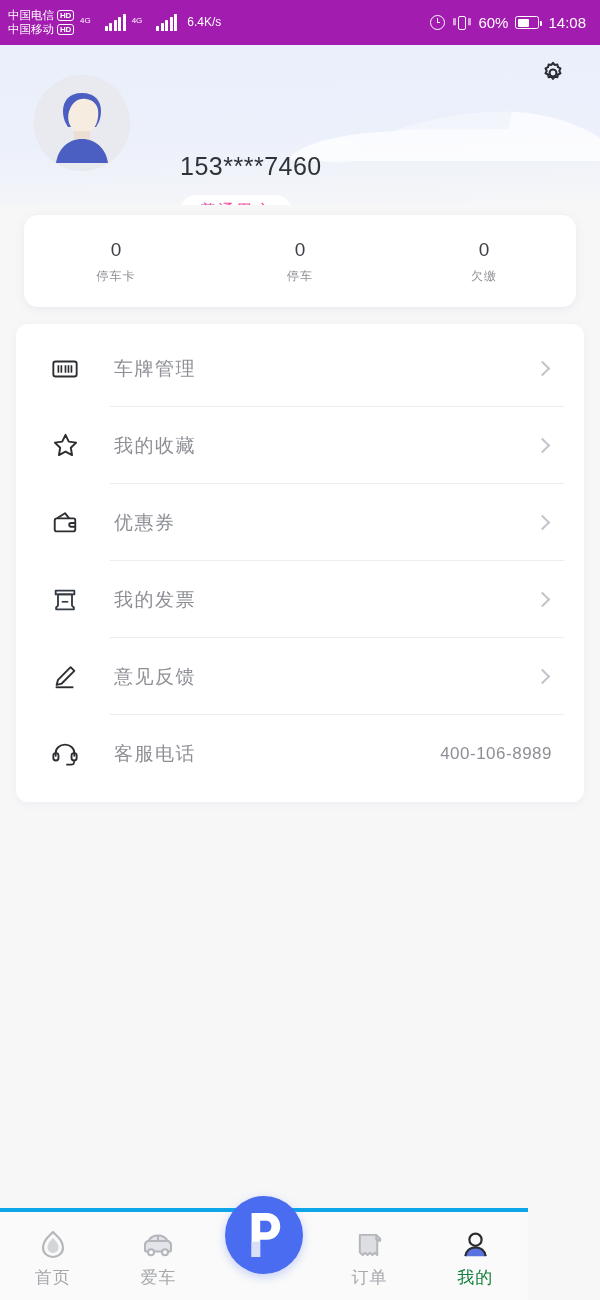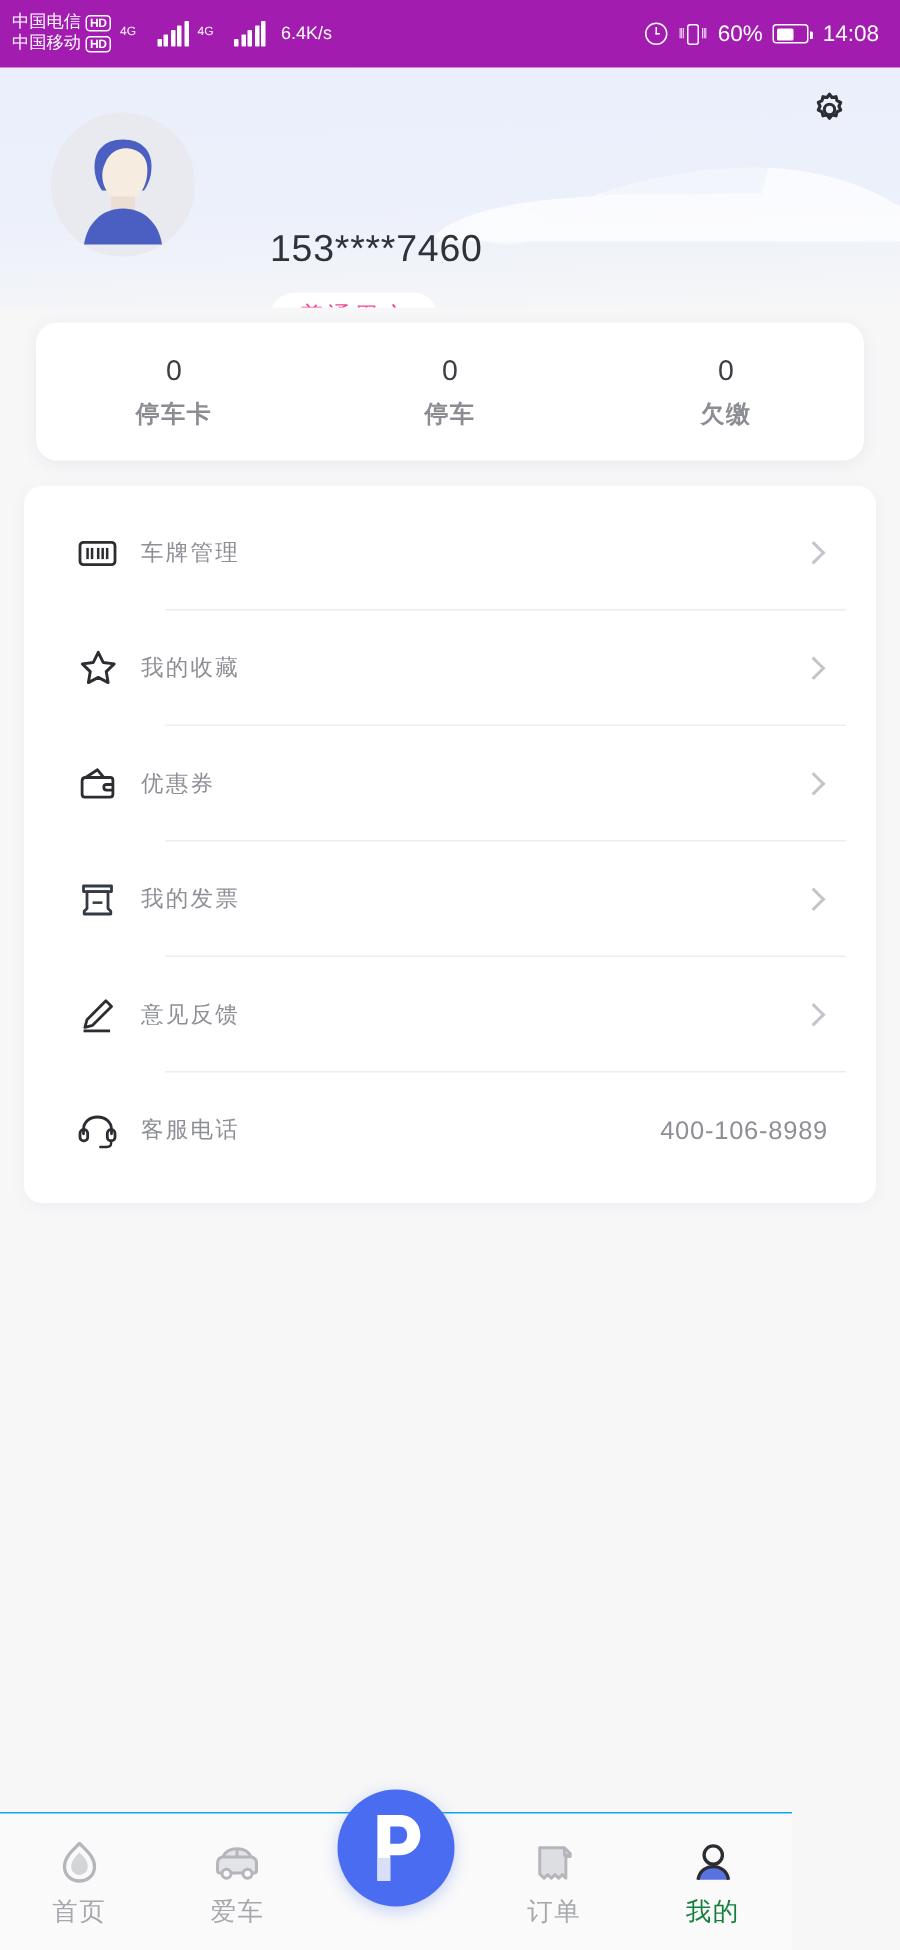--- a/index.html
+++ b/index.html
@@ -68,40 +68,40 @@
 
   
   .stats{
     position:absolute; left:24px; top:215px; width:552px; height:92px;
     background:#fff; border-radius:14px;
     box-shadow:0 2px 10px rgba(120,125,150,.10);
     display:flex; align-items:center;
   }
   .stat{ flex:1; text-align:center; }
   .stat .num{ font-size:19px; color:#3c3f45; line-height:26px;}
-  .stat .lbl{ font-size:16px; color:#8b8d93; margin-top:5px; letter-spacing:1px;font-weight:bold;}
+  .stat .lbl{ font-size:12px; color:#8b8d93; margin-top:5px; letter-spacing:1px;}
 
   
   .menu{
     position:absolute; left:16px; top:324px; width:568px;
     background:#fff; border-radius:12px;
     box-shadow:0 2px 10px rgba(120,125,150,.07);
     padding:6px 0 10px 0;
   }
   .row{ display:flex; align-items:center; height:77px; padding:0 28px 0 32px; position:relative; cursor:pointer;}
   .row .ico{ width:34px; height:34px; display:flex; align-items:center; justify-content:center; flex:0 0 34px;}
-  .row .txt{ font-size:15px; color:#8d8f95; margin-left:12px; letter-spacing:1.5px; flex:1;}
+  .row .txt{ font-size:19px; color:#8d8f95; margin-left:32px; letter-spacing:1.5px; flex:1;}
   .row .val{ font-size:17px; color:#8d8f95; letter-spacing:.5px; margin-right:4px;}
   .chev{ width:11px; height:11px; border-right:2px solid #c3c5ca; border-top:2px solid #c3c5ca; transform:rotate(45deg); margin-right:8px;}
   .divider{ position:absolute; left:94px; right:20px; bottom:0; height:1px; background:#ededee;}
 
   
   .tabbar{
     position:absolute; left:0; bottom:0; width:528px; height:92px;
-    background:#fafafa; border-top:1px solid #0ea5e9;
+    background:#fafafa; border-top:4px solid #0ea5e9;
     display:flex; align-items:flex-start;
   }
   .tab{ flex:1; display:flex; flex-direction:column; align-items:center; padding-top:14px; cursor:pointer;}
   .tab .ti{ height:38px; display:flex; align-items:center; justify-content:center;}
   .tab .tl{ font-size:17px; color:#a6a8ad; margin-top:2px; letter-spacing:1px;}
   .tab.active .tl{ color:#15803d; }
   .fab{
     position:absolute; left:50%; transform:translateX(-50%); top:-16px;
     width:78px; height:78px; border-radius:50%; background:#4a6cf0;
     display:flex; align-items:center; justify-content:center;

